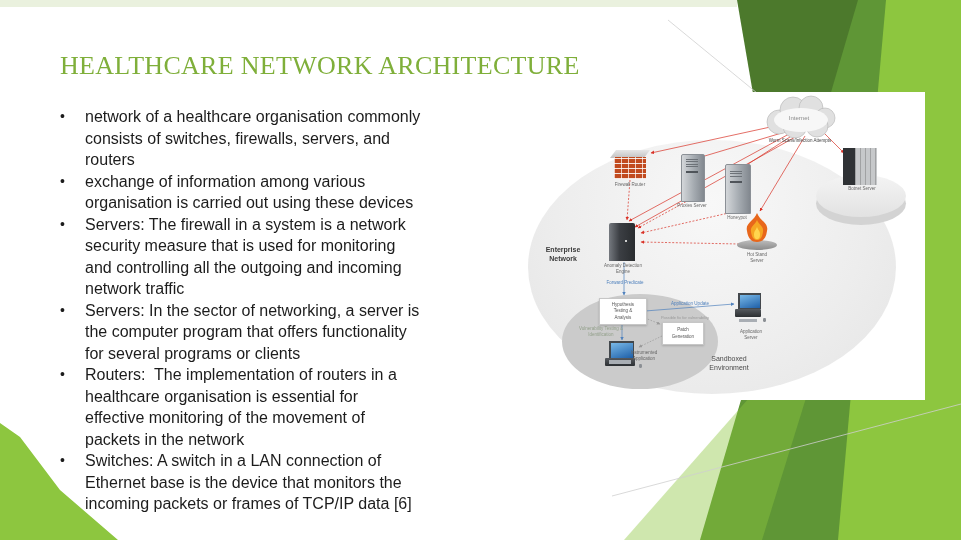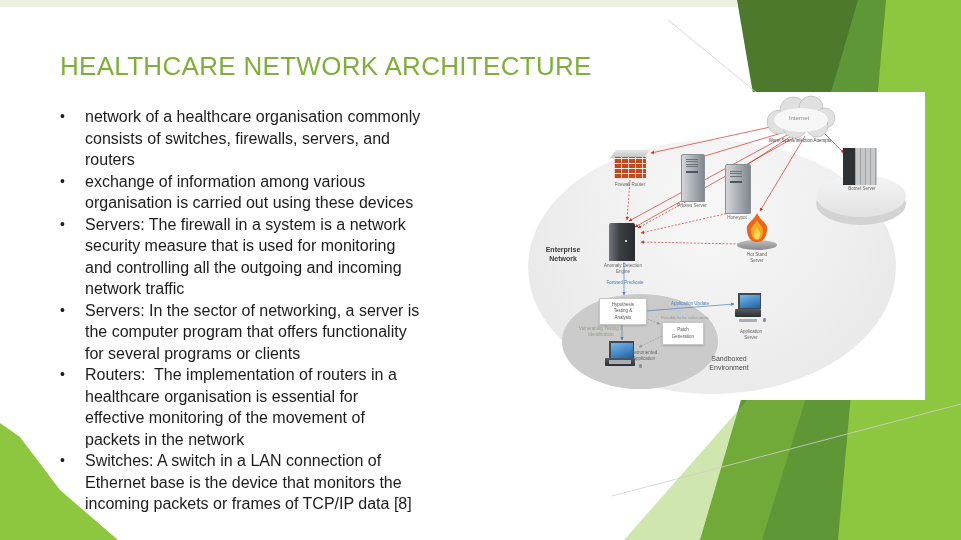--- a/index.html
+++ b/index.html
@@ -15,21 +15,21 @@
   .deco-top-strip{background:#eaf1de;clip-path:polygon(0px 0px,737px 0px,737px 7px,0px 7px);}
   .deco-dark{background:#4c792c;clip-path:polygon(737px 0px,868px 0px,884px 310px,790px 310px);}
   .deco-medium{background:#5f9636;clip-path:polygon(858px 0px,898px 0px,845px 540px,700px 540px);}
   .deco-bright{background:#8dc63f;clip-path:polygon(886px 0px,961px 0px,961px 540px,838px 540px);}
   .deco-pale{background:rgba(141,198,63,.42);clip-path:polygon(749px 398px,806px 398px,762px 540px,624px 540px);}
   .deco-bl{background:#8dc63f;clip-path:polygon(0px 423px,20px 437px,60px 490px,118px 540px,0px 540px);}
 
   
   .title{
     left:60px;top:50px;width:700px;
-    font-size:26px;line-height:32px;color:#7faf3a;letter-spacing:.3px;
+    font-size:26px;line-height:32px;color:#7faf3a;letter-spacing:.3px;font-family:Liberation Serif, serif;
   }
 
   
   .bullets{left:60px;top:106px;width:470px;list-style:none;margin:0;padding:0;}
   .bullets li{display:flex;margin:0;padding:0;}
   .bmark{width:25px;flex:0 0 25px;font-size:14px;line-height:21.5px;color:#1c1c1c;}
   .btext{flex:1;font-size:16px;line-height:21.5px;color:#1c1c1c;white-space:pre-wrap;}
 
   
   .diagram{left:513px;top:92px;width:412px;height:308px;background:#ffffff;}
@@ -121,21 +121,21 @@
       <span class="bmark">•</span>
       <span class="btext">Routers:  The implementation of routers in a
 healthcare organisation is essential for
 effective monitoring of the movement of
 packets in the network</span>
     </li>
   <li>
       <span class="bmark">•</span>
       <span class="btext">Switches: A switch in a LAN connection of
 Ethernet base is the device that monitors the
-incoming packets or frames of TCP/IP data [8]</span>
+incoming packets or frames of TCP/IP data [6]</span>
     </li>
 </ul>
 
 <div class="abs diagram">
 
   <div class="ell ell-big"></div>
   <div class="ell ell-sandbox"></div>
   <div class="ell ell-disc-b"></div>
   <div class="ell ell-disc-t"></div>
 

